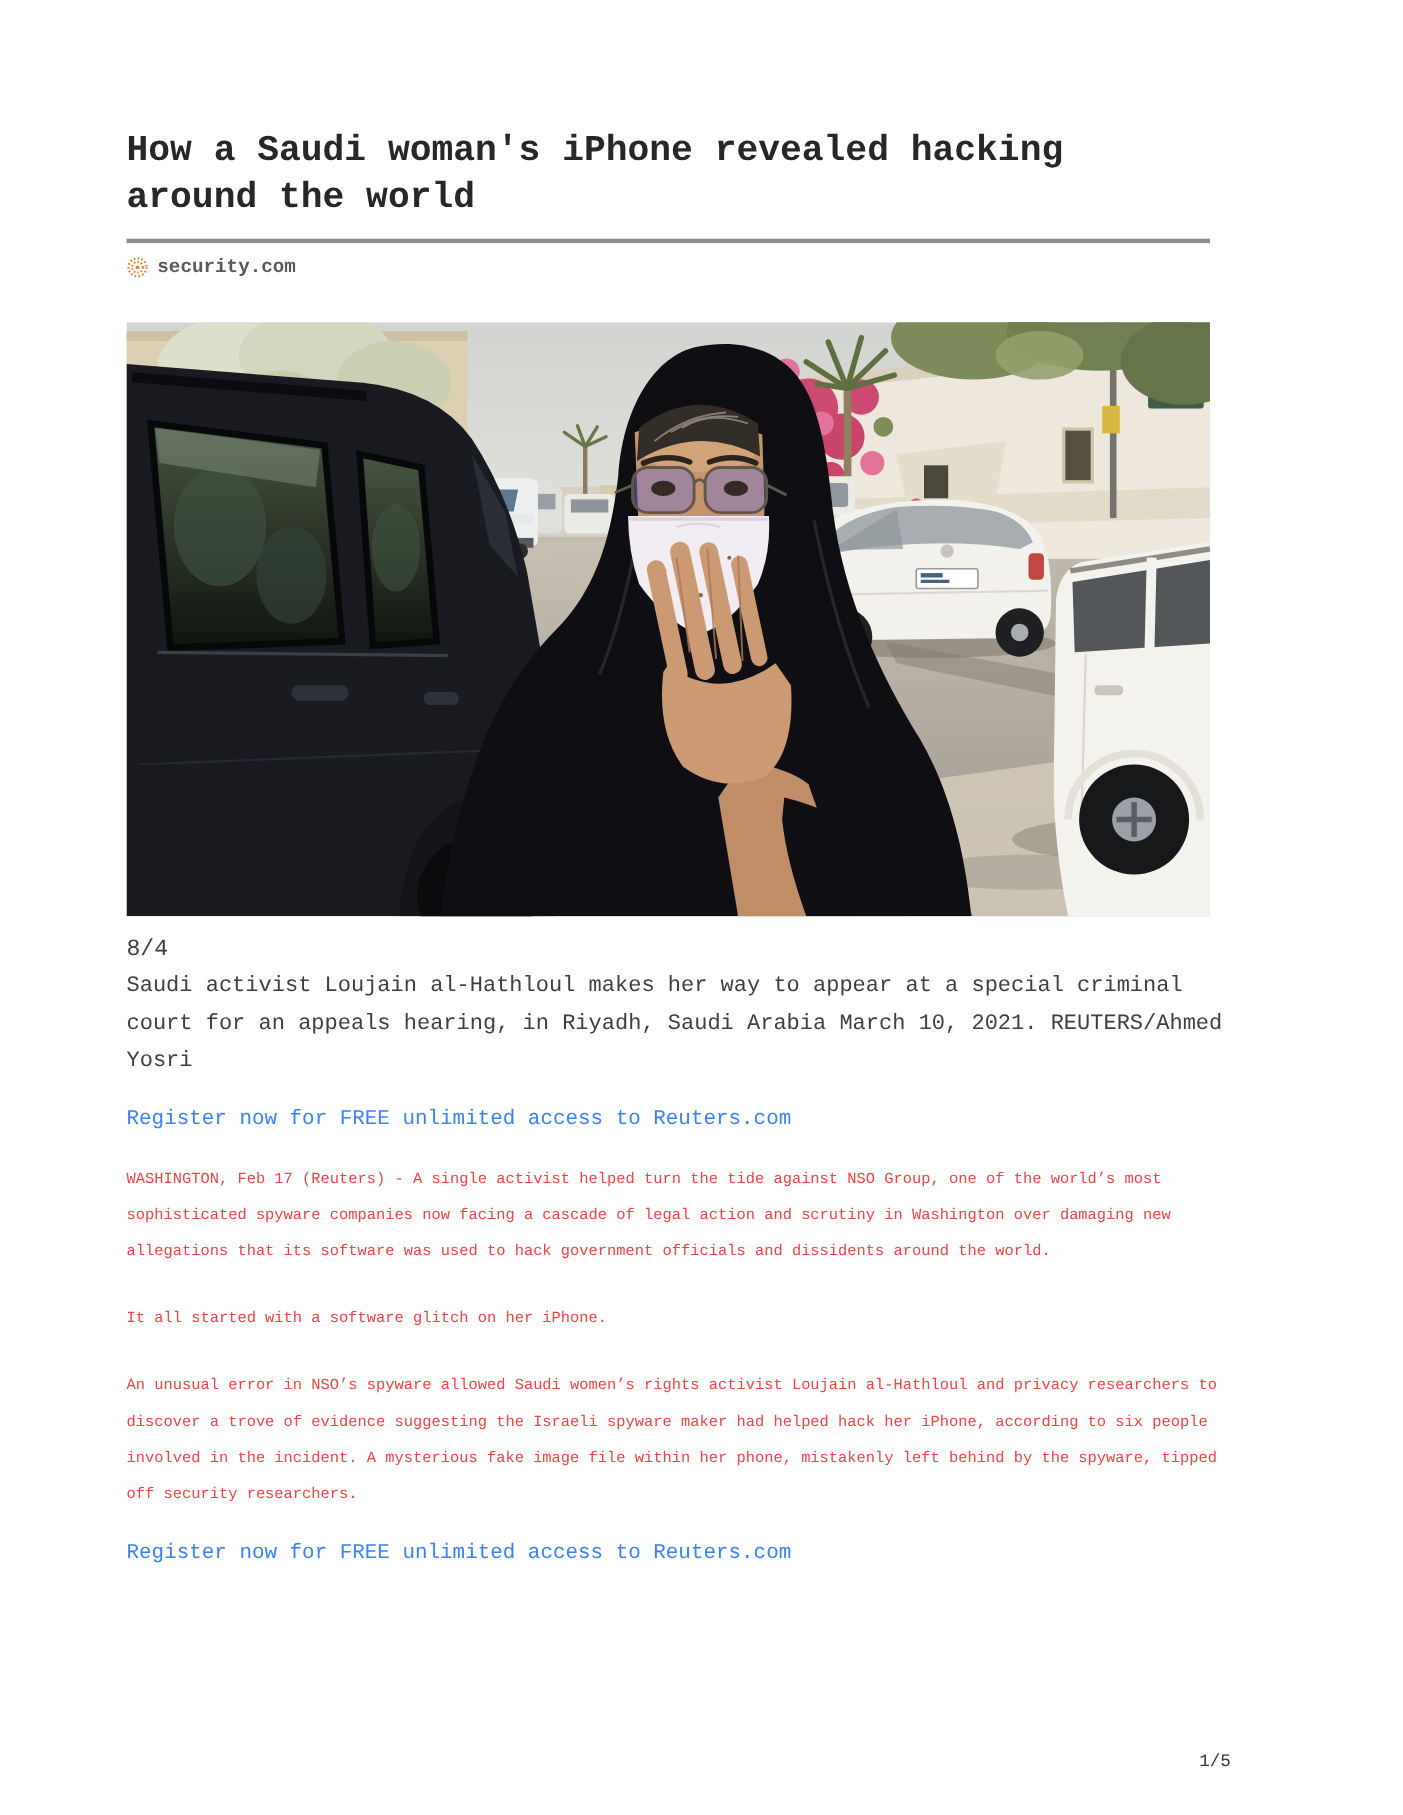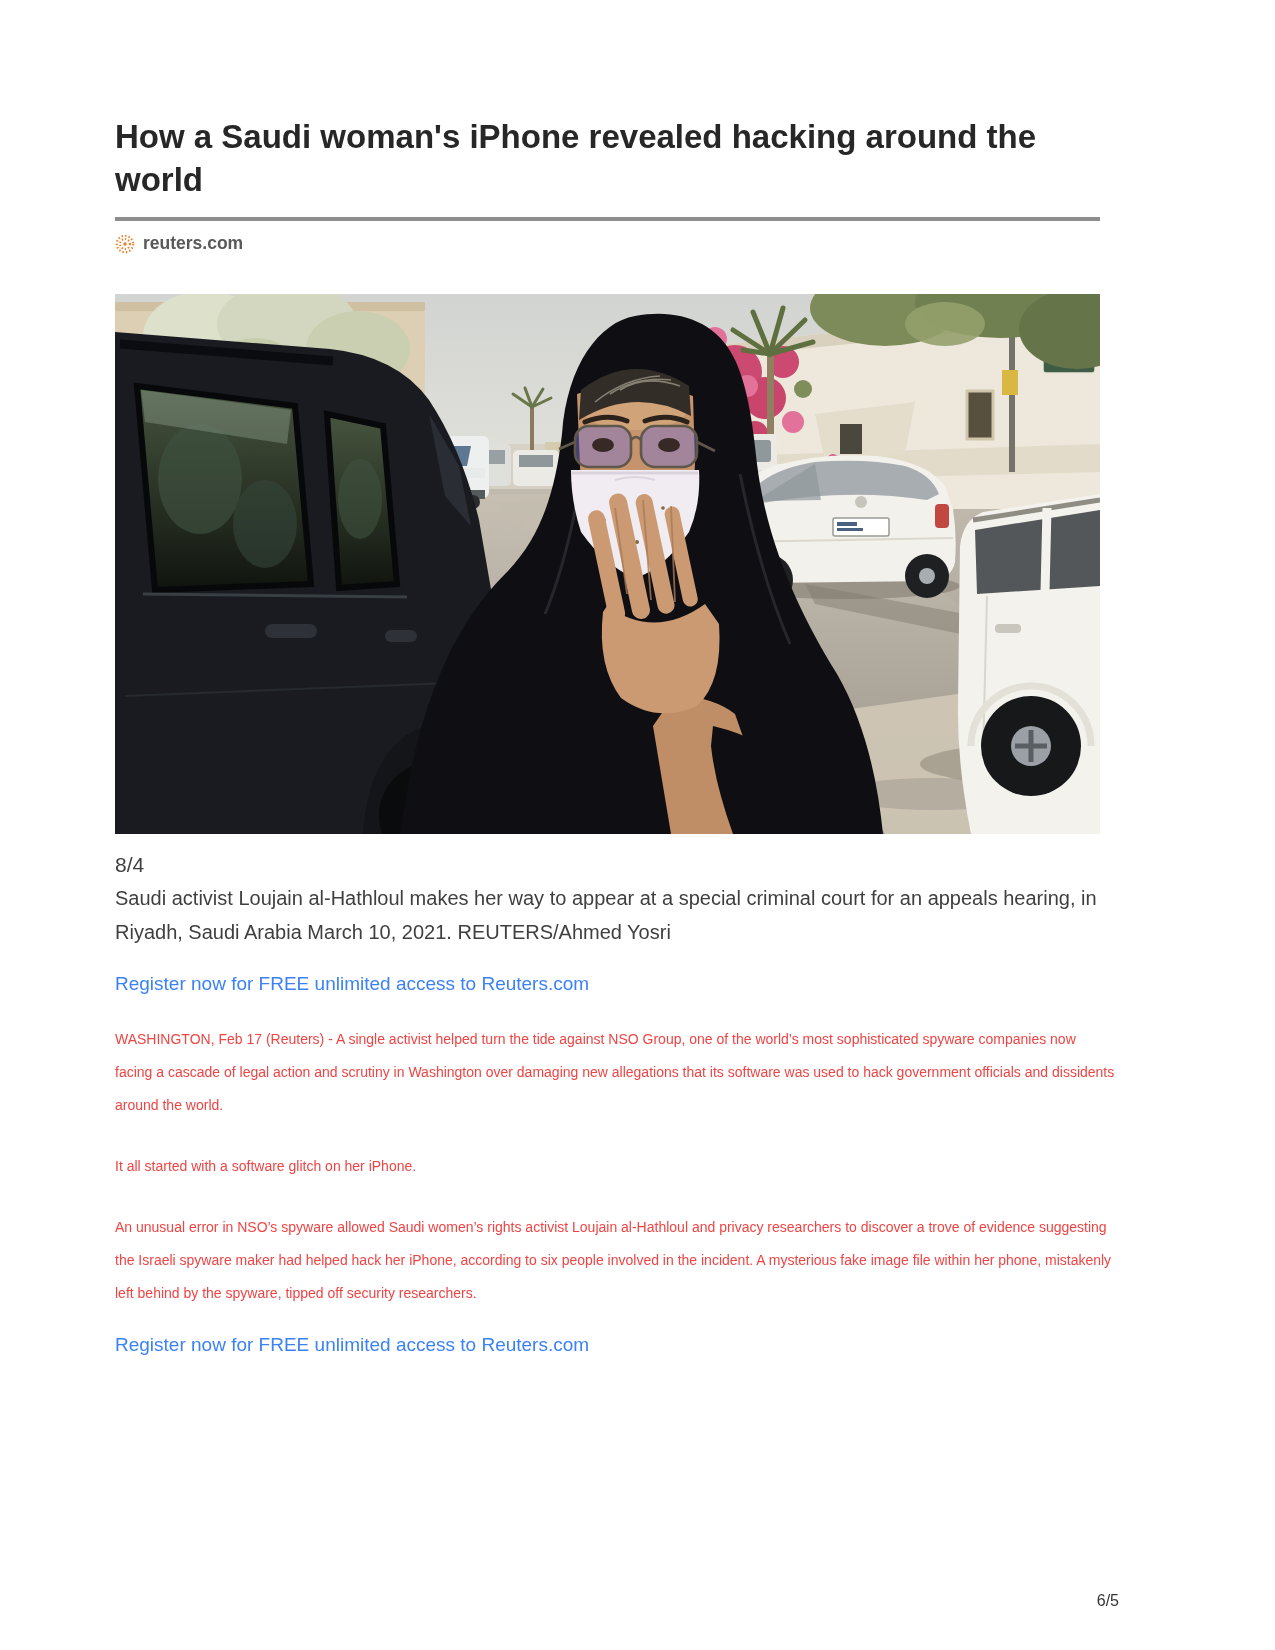--- a/index.html
+++ b/index.html
@@ -1,17 +1,17 @@
 <!DOCTYPE html>
 <html><head>
 <meta charset="utf-8">
 <style>
   html,body { margin:0; padding:0; background:#ffffff; }
   .page { position:relative; width:1195px; height:1650px; background:#ffffff;
-          font-family:Liberation Sans, sans-serif; overflow:hidden; }
+          font-family:Liberation Mono, monospace; overflow:hidden; }
   .content { position:absolute; left:115px; top:0; width:1000px; }
   .headline { margin:115px 0 0; font-size:33px; line-height:43px; font-weight:700;
               color:#272727; width:985px; }
   .rule { margin:16px 0 0; height:4px; width:985px; background:#8d8d8d; }
   .source-line { margin:12px 0 0; display:flex; align-items:center; font-size:17.5px; width:985px; }
   .favicon { width:20px; height:20px; margin-right:8px; flex:0 0 auto; }
   .source-domain { font-weight:700; color:#595959; }
   .source-path { color:#a6a6a6; }
   .byline { margin:15px 0 0; font-size:18px; color:#3c3c3c; }
   .photo-figure { margin:40px 0 0; width:985px; height:540px; line-height:0; }
@@ -30,21 +30,21 @@
     <h1 class="headline">How a Saudi woman's iPhone revealed hacking around the world</h1>
 
     <div class="rule"></div>
 
     <div class="source-line">
       <svg class="favicon" viewBox="0 0 20 20">
         <circle cx="10" cy="10" r="8.2" fill="none" stroke="#f07d26" stroke-width="2.1" stroke-dasharray="1.4 2.1"></circle>
         <circle cx="10" cy="10" r="4.9" fill="none" stroke="#f07d26" stroke-width="2.0" stroke-dasharray="1.3 1.9"></circle>
         <circle cx="10" cy="10" r="1.7" fill="#f07d26"></circle>
       </svg>
-      <span class="source-domain">reuters.com</span>
+      <span class="source-domain">security.com</span>
     </div>
 
 
     <figure class="photo-figure">
       <svg width="985" height="540" viewBox="0 0 985 540">
         <defs>
           <linearGradient id="sky" x1="0" y1="0" x2="0" y2="1">
             <stop offset="0" stop-color="#d2d4d1"></stop>
               <stop offset="1" stop-color="#edebe3"></stop>
           </linearGradient>
@@ -310,14 +310,14 @@
 
     <div class="register">Register now for FREE unlimited access to Reuters.com</div>
 
     <p class="body-para">WASHINGTON, Feb 17 (Reuters) - A single activist helped turn the tide against NSO Group, one of the world’s most sophisticated spyware companies now facing a cascade of legal action and scrutiny in Washington over damaging new allegations that its software was used to hack government officials and dissidents around the world.</p>
     <p class="body-para">It all started with a software glitch on her iPhone.</p>
     <p class="body-para">An unusual error in NSO’s spyware allowed Saudi women’s rights activist Loujain al-Hathloul and privacy researchers to discover a trove of evidence suggesting the Israeli spyware maker had helped hack her iPhone, according to six people involved in the incident. A mysterious fake image file within her phone, mistakenly left behind by the spyware, tipped off security researchers.</p>
 
     <div class="register">Register now for FREE unlimited access to Reuters.com</div>
   </div>
 
-  <div class="page-number">6/5</div>
+  <div class="page-number">1/5</div>
 </div>
 
 </body></html>

